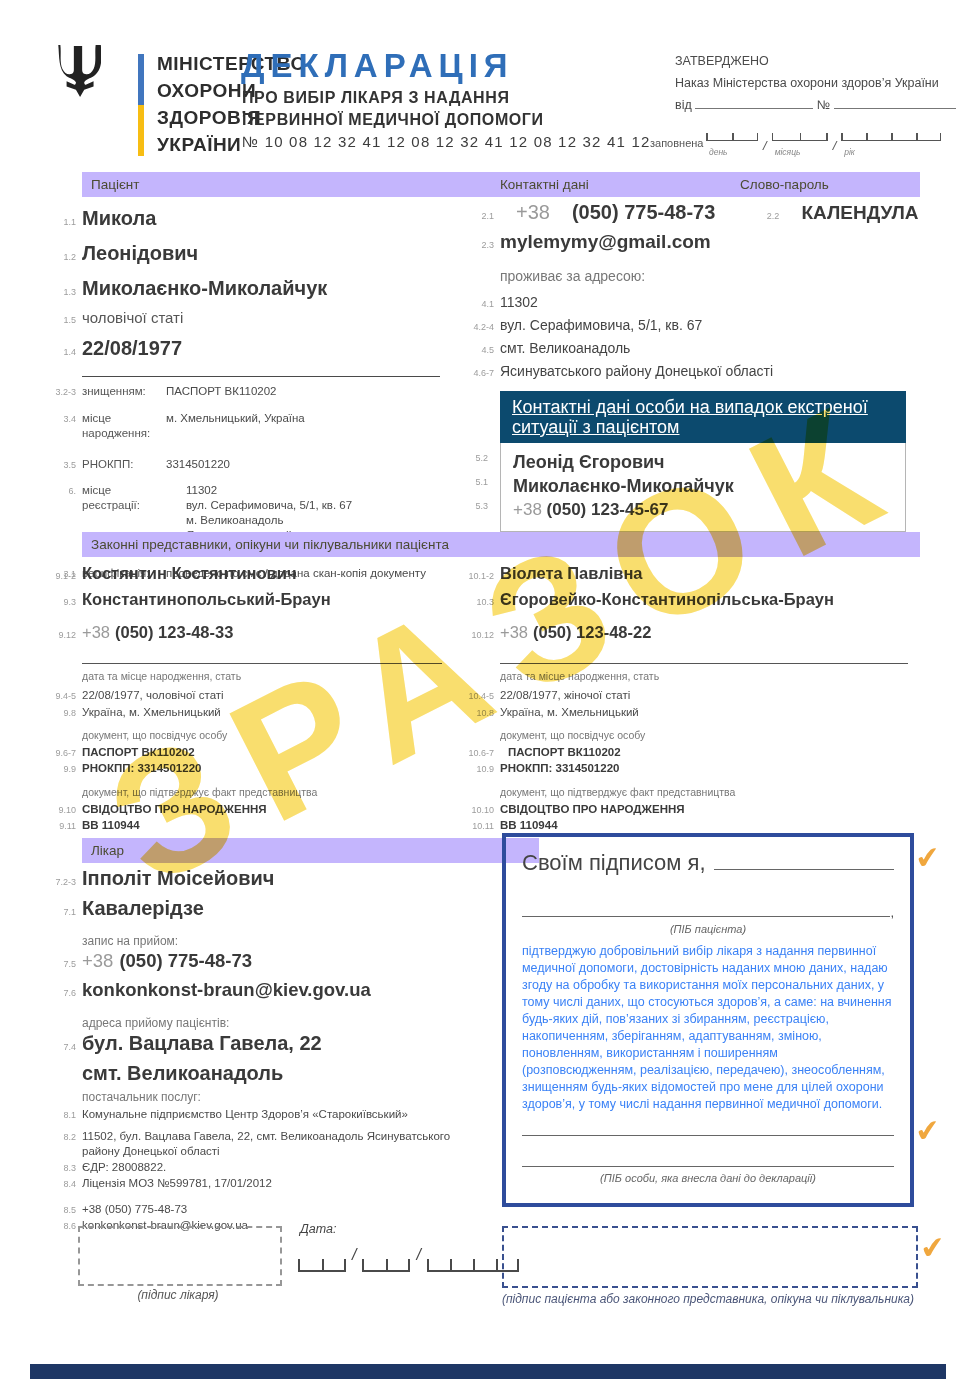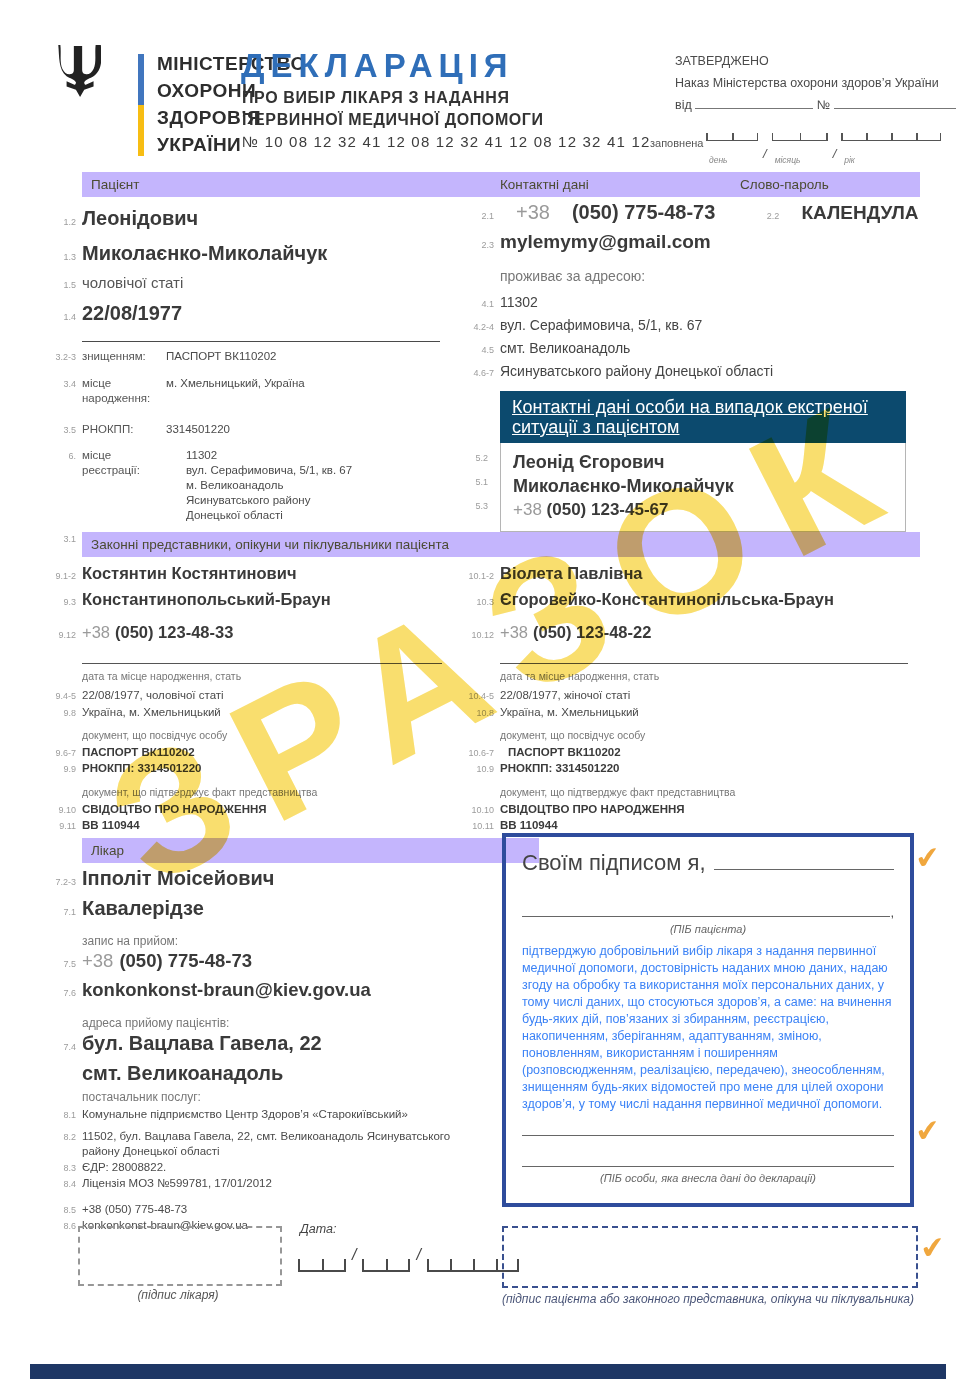--- a/index.html
+++ b/index.html
@@ -22,21 +22,21 @@
   .doc-sub1{position:absolute;left:242px;top:89px;font-size:16px;font-weight:600;color:#333;letter-spacing:.6px;}
   .doc-sub2{position:absolute;left:242px;top:111px;font-size:16px;font-weight:600;color:#333;letter-spacing:.6px;}
   .doc-num{position:absolute;left:242px;top:133px;font-size:15px;color:#3d3d3d;letter-spacing:1.2px;}
   .filled{position:absolute;left:650px;top:137px;font-size:11px;color:#555;}
   .rulers{position:absolute;left:706px;top:130px;display:flex;align-items:flex-end;}
   .seg-wrap{display:flex;flex-direction:column;}
   .mini-seg{position:relative;height:10px;border-bottom:1.5px solid #555;}
   .mini-seg::before,.mini-seg::after{content:"";position:absolute;bottom:0;width:1.5px;height:7px;background:#555;}
   .mini-seg::before{left:0;} .mini-seg::after{right:0;}
   .tick{position:absolute;bottom:0;width:1.5px;height:7px;background:#555;}
-  .seg-label{font-size:8.5px;font-style:italic;color:#888;margin-top:14px;padding-left:3px;}
+  .seg-label{font-size:8.5px;font-style:italic;color:#888;margin-top:6px;padding-left:3px;}
   .mini-slash{font-size:13px;font-style:italic;color:#555;margin:0 5px 4px 5px;}
   .approved{position:absolute;left:675px;top:50px;font-size:12.5px;color:#4a4a4a;line-height:22px;}
   .uline{display:inline-block;border-bottom:1px solid #777;height:12px;}
 
   
   .ybar{position:absolute;height:25px;background:#c4b5fd;color:#4b4b33;font-size:13.5px;
         display:flex;align-items:center;}
   .ybar .lbl{padding-left:9px;}
 
   
@@ -185,20 +185,24 @@
     </div>
   </div>
 
   <div class="ybar" style="left:82px;top:172px;width:838px;">
     <span class="lbl">Пацієнт</span>
     <span style="position:absolute;left:418px;">Контактні дані</span>
     <span style="position:absolute;left:658px;">Слово-пароль</span>
   </div>
 
   <div class="col-pl">
+    <div class="row nm">
+      <span class="fnum">1.1</span>
+      <span class="b">Микола</span>
+    </div>
     <div class="row nm">
       <span class="fnum">1.2</span>
       <span class="b">Леонідович</span>
     </div>
     <div class="row nm">
       <span class="fnum">1.3</span>
       <span class="b">Миколаєнко-Миколайчук</span>
     </div>
     <div class="row sex-row">
       <span class="fnum">1.5</span>

